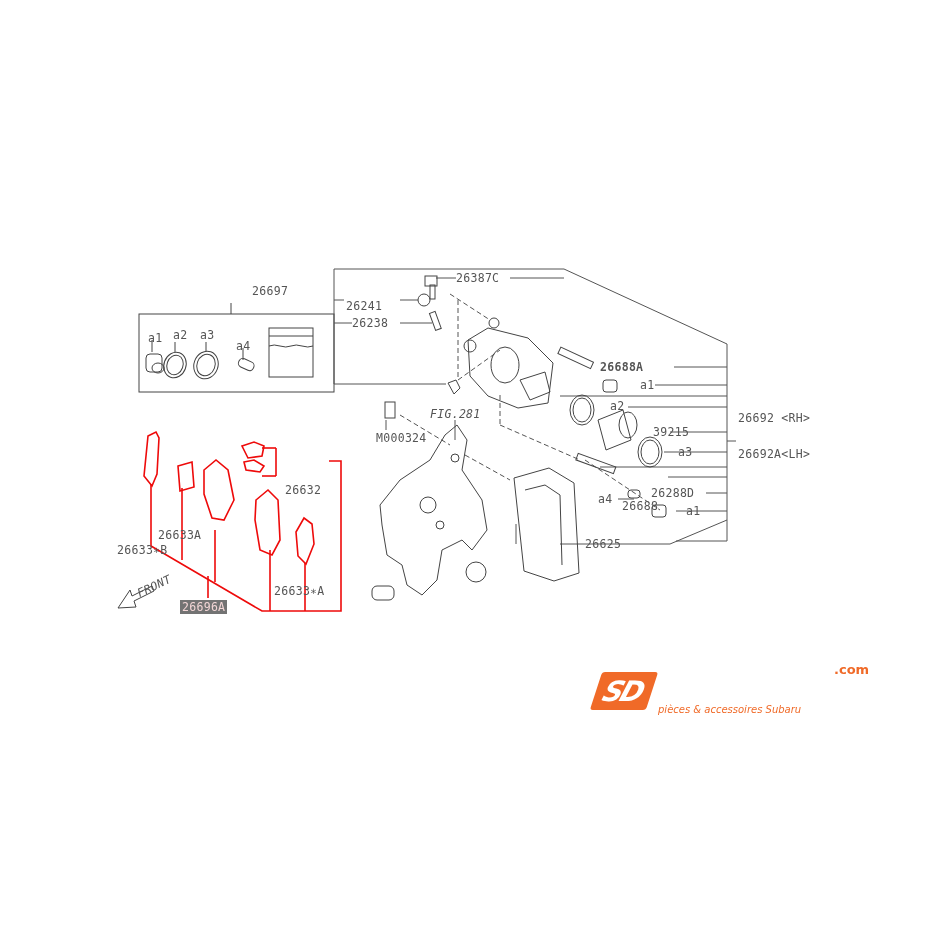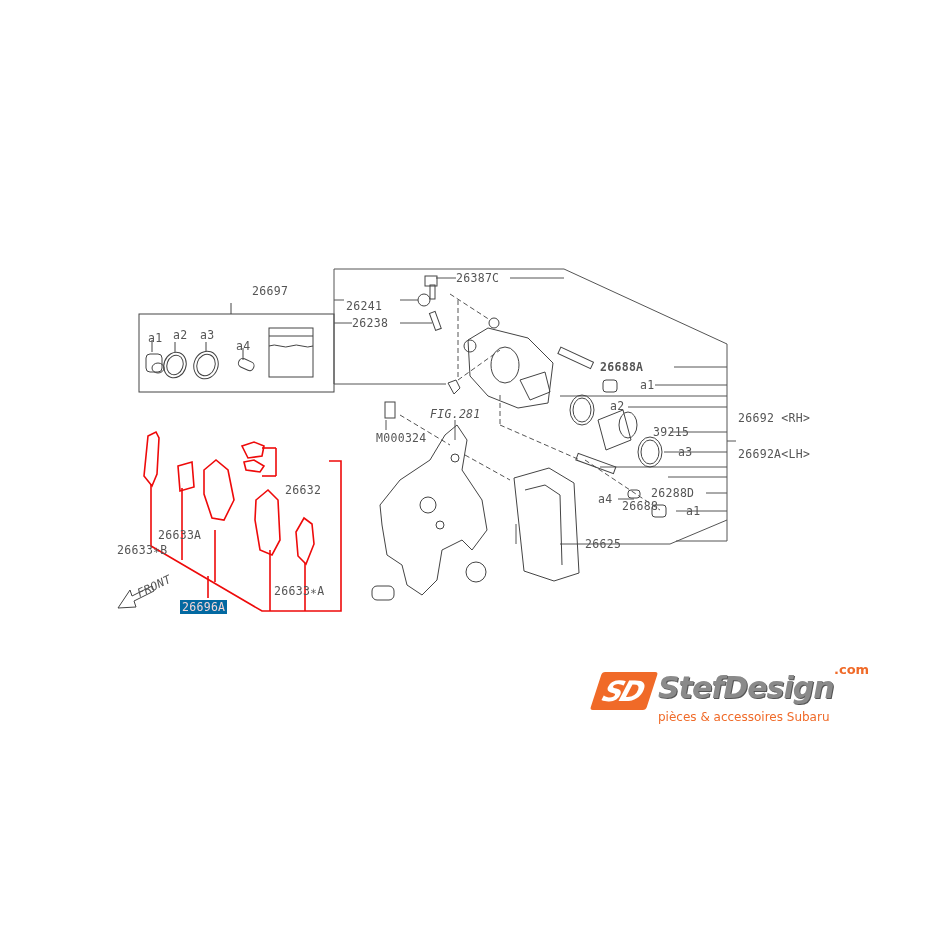--- a/index.html
+++ b/index.html
@@ -1,25 +1,25 @@
 <!DOCTYPE html>
 <html><head>
 <meta charset="utf-8">
 <style>
   html,body{margin:0;padding:0;background:#fff;}
   body{width:931px;height:931px;position:relative;overflow:hidden;font-family:"DejaVu Sans Mono",monospace;}
   .lbl{position:absolute;font-family:"DejaVu Sans Mono",monospace;font-size:11.5px;color:#555;white-space:nowrap;line-height:12px;letter-spacing:0.3px;}
-  .hl{background:#0369a1;color:#f2d6d6;padding:0 2px;}
+  .hl{background:#737373;color:#f2d6d6;padding:0 2px;}
   svg{position:absolute;left:0;top:0;}
   .logo{position:absolute;left:596px;top:668px;width:260px;height:46px;}
   .logo-mark{position:absolute;left:0;top:4px;width:56px;height:38px;background:#f06a28;transform:skewX(-18deg);border-radius:3px;}
   .logo-mark span{position:absolute;left:8px;top:3px;font-family:"DejaVu Sans",sans-serif;font-weight:bold;font-style:italic;font-size:28px;color:#fff;letter-spacing:-3px;}
   .logo-text{position:absolute;left:62px;top:2px;font-family:"DejaVu Sans",sans-serif;font-weight:bold;font-style:italic;font-size:30px;color:#8a8a8a;letter-spacing:-1px;text-shadow:1px 1px 0 #555;}
   .logo-com{position:absolute;left:238px;top:-6px;font-family:"DejaVu Sans",sans-serif;font-weight:bold;font-size:13px;color:#f06a28;}
-  .logo-sub{position:absolute;left:62px;top:36px;font-family:"DejaVu Sans",sans-serif;font-size:12px;color:#f06a28;margin-top:6px;}
+  .logo-sub{position:absolute;left:62px;top:36px;font-family:"DejaVu Sans",sans-serif;font-style:italic;font-size:10px;color:#f06a28;}
 </style>
 </head>
 <body>
 
 <svg width="931" height="931" viewBox="0 0 931 931">
 
   <g stroke="#444" fill="none" stroke-width="1">
     <rect x="139" y="314" width="195" height="78"></rect>
     <line x1="231" y1="303" x2="231" y2="314"></line>
 
@@ -170,16 +170,15 @@
 <div class="lbl" style="left:117px;top:504px;margin-top:40px;">26633∗B</div>
 <div class="lbl" style="left:158px;top:529px;">26633A</div>
 <div class="lbl" style="left:274px;top:585px;">26633∗A</div>
 <div class="lbl" style="left:180px;top:601px;"><span class="hl">26696A</span></div>
 <div class="lbl" style="left:136px;top:580px;transform:rotate(-25deg);font-style:italic;">FRONT</div>
 
 <div class="logo">
   <div class="logo-mark">
       <span>SD</span>
     </div>
-  <div class="logo-text">StefDesign</div>
   <div class="logo-com">.com</div>
   <div class="logo-sub">pièces &amp; accessoires Subaru</div>
 </div>
 
 </body></html>

